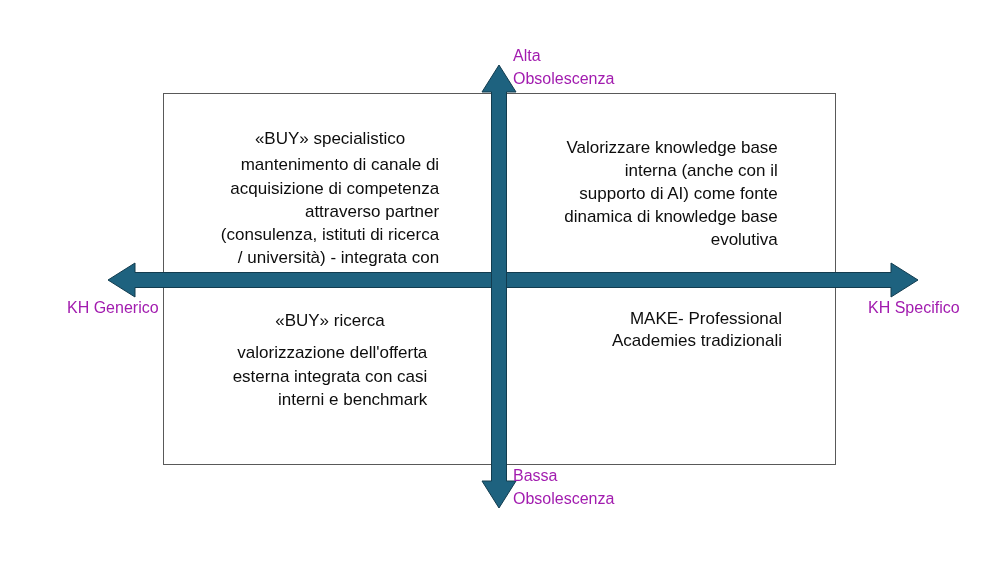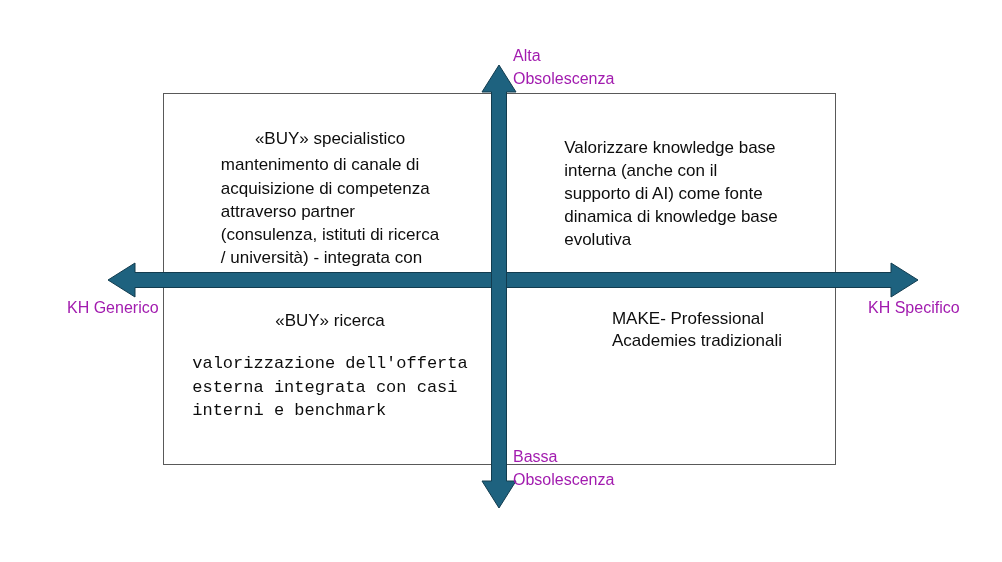--- a/index.html
+++ b/index.html
@@ -31,21 +31,21 @@
     background: #ffffff;
   }
 
   
   .quadrant {
     position: absolute;
     box-sizing: border-box;
     display: flex;
     flex-direction: column;
     align-items: center;
-    text-align: left;
+    text-align: right;
     padding: 0 14px;
   }
   .q-title {
     font-size: 17px;
     line-height: 1.32;
     color: #0d0d0d;
     white-space: pre-line;
     margin: 0;
   }
   .q-body {
@@ -56,21 +56,21 @@
     margin: 0;
   }
 
   #q-top-left  { left: 170px; top: 128px;  width: 320px; }
   #q-top-right { left: 516px; top: 120px;  width: 310px; }
   #q-bot-left  { left: 170px; top: 310px;  width: 320px; }
   #q-bot-right { left: 542px; top: 308px;  width: 310px; }
 
   #q-top-left .q-body  { margin-top: 3px; }
   #q-top-right .q-body { margin-top: 16px; }
-  #q-bot-left .q-body  { margin-top: 20px; font-family: Liberation Mono, monospace; }
+  #q-bot-left .q-body  { margin-top: 9px; }
   #q-bot-right .q-body { margin-top: 6px; }
 
   
   #arrows {
     position: absolute;
     left: 0;
     top: 0;
     width: 1002px;
     height: 562px;
     pointer-events: none;
@@ -78,21 +78,21 @@
 
   
   .axis-label {
     position: absolute;
     font-size: 16px;
     line-height: 1.42;
     color: #a21caf;
     white-space: pre-line;
   }
   #label-top    { left: 513px; top: 45px; }
-  #label-bottom { left: 513px; top: 446px; }
+  #label-bottom { left: 513px; top: 465px; }
   #label-left   { left: 67px;  top: 297px; }
   #label-right  { left: 868px; top: 297px; }
 </style>
 </head>
 <body>
 
 <div id="canvas">
 
   <div class="matrix-frame"></div>
 

